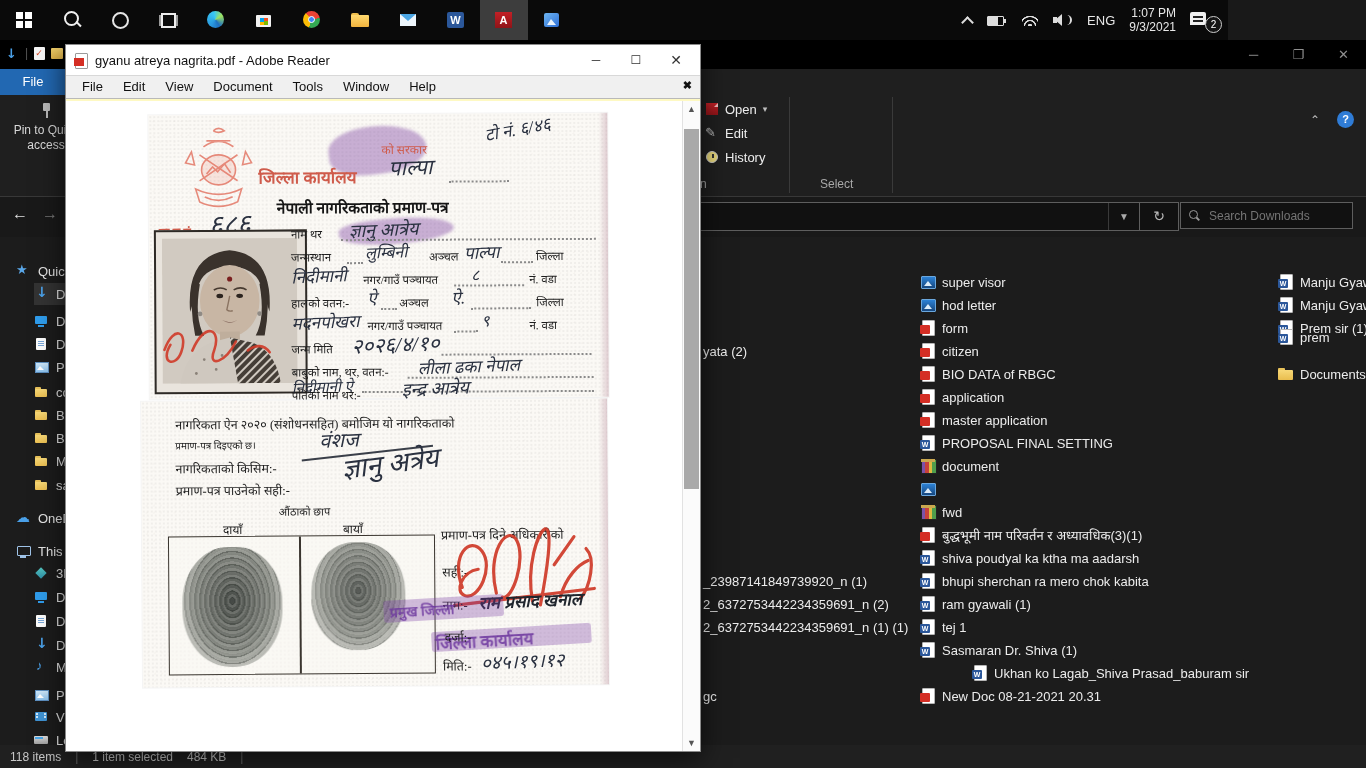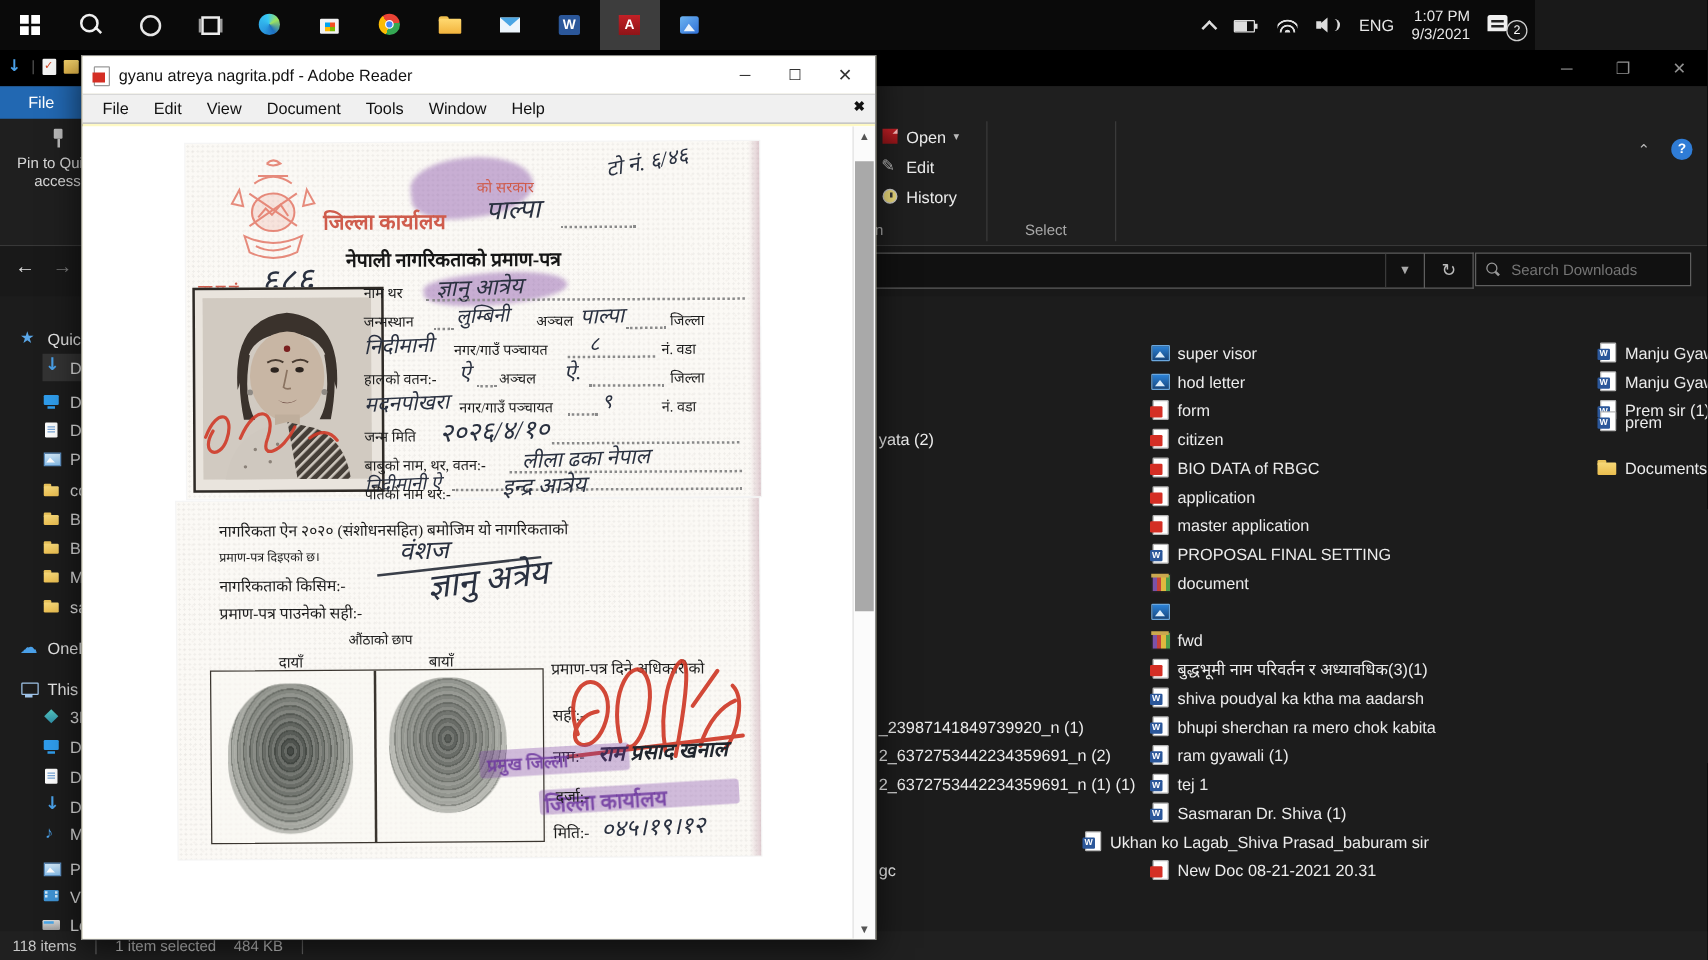--- a/index.html
+++ b/index.html
@@ -479,21 +479,21 @@
           <span>ram gyawali (1)</span>
         </div>
         <div class="file-item" style="left: 920px; top: 576px;">
           <i class="fi fi-word"></i>
           <span>tej 1</span>
         </div>
         <div class="file-item" style="left: 920px; top: 599px;">
           <i class="fi fi-word"></i>
           <span>Sasmaran Dr. Shiva (1)</span>
         </div>
-        <div class="file-item" style="left: 866px; top: 622px;">
+        <div class="file-item" style="left: 972px; top: 622px;">
           <i class="fi fi-word"></i>
           <span>Ukhan ko Lagab_Shiva Prasad_baburam sir</span>
         </div>
         <div class="file-item" style="left: 920px; top: 645px;">
           <i class="fi fi-pdf"></i>
           <span>New Doc 08-21-2021 20.31</span>
         </div>
         <div class="file-item" style="left: 1278px; top: 231px;">
           <i class="fi fi-word"></i>
           <span>Manju Gyaw</span>

